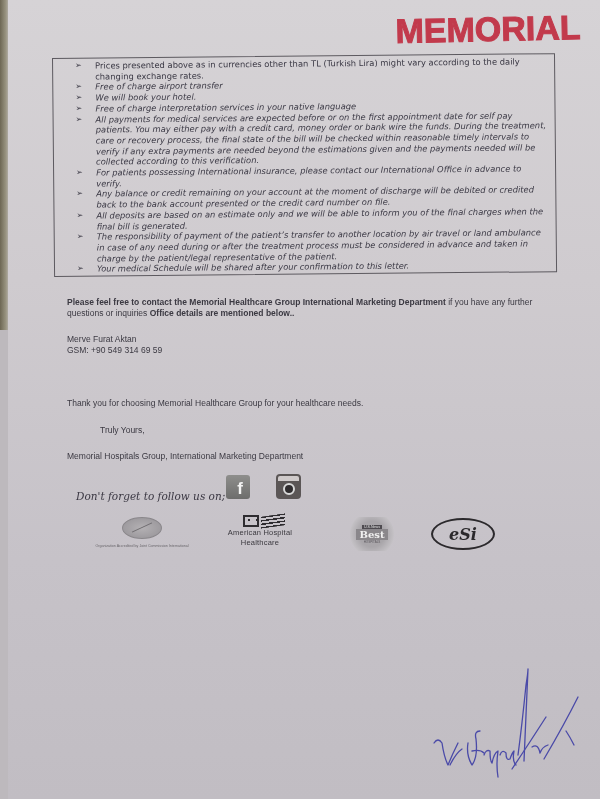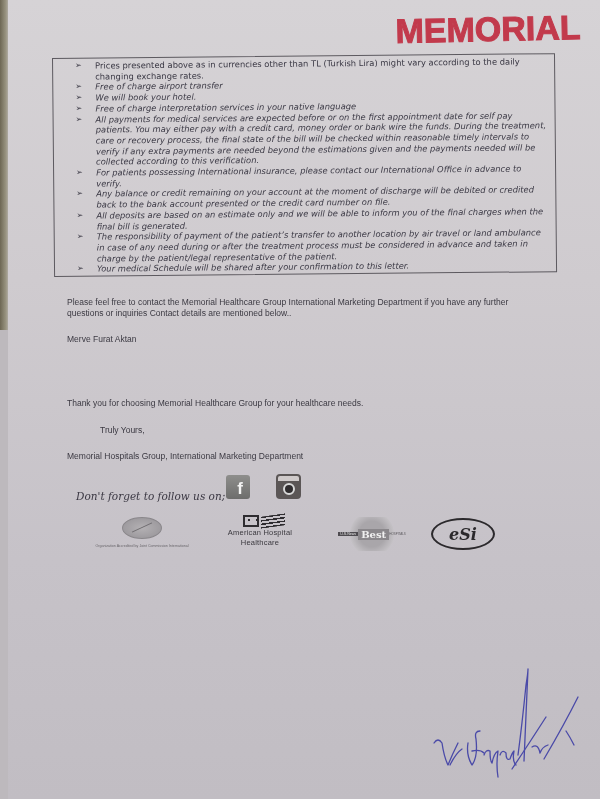--- a/index.html
+++ b/index.html
@@ -40,21 +40,21 @@
   .terms-list li.plain { font-style: normal; }
   .terms-list li .bullet {
     position: absolute; left: 22px; top: 0; font-style: normal;
     font-size: 8px; color: #3a3844;
   }
   .letter {
     position: absolute; left: 67px; width: 480px;
     font-family: "Liberation Sans", sans-serif; font-size: 8.5px;
     color: #3b3942; line-height: 11px;
   }
-  .letter b { font-weight: normal; }
+  .letter b { font-weight: bold; }
   .intro { top: 297px; }
   .contact { top: 334px; }
   .contact div { line-height: 10.6px; }
   .email-link { text-decoration: underline; color: #3b3942; }
   .thanks { top: 398px; }
   .closing { top: 425px; margin-left: 33px; }
   .dept { top: 451px; }
   .follow {
     position: absolute; left: 76px; top: 490px;
     font-family: "DejaVu Serif", serif; font-style: italic;
@@ -83,21 +83,21 @@
   .aha { position: absolute; left: 203px; top: 0; width: 100px; text-align: center; }
   .aha .mark { display: flex; justify-content: center; align-items: center; margin-left: 8px; }
   .aha .hbox { width: 16px; height: 12px; border: 2px solid #2e2c30; box-sizing: border-box; position: relative; }
   .aha .hbox::before { content: ""; position: absolute; left: 3px; top: 2px; width: 6px; height: 2px; border-left: 2px solid #2e2c30; border-right: 2px solid #2e2c30; border-top: 0; }
   .aha .stripes { width: 24px; height: 12px; margin-left: 2px;
     background: repeating-linear-gradient(180deg, #2e2c30 0 1.5px, transparent 1.5px 3.5px); transform: skewY(-8deg); }
   .aha .name { font-size: 7.5px; line-height: 8px; color: #3a383e; margin-top: 2px; letter-spacing: 0.2px; }
   .usnews { position: absolute; left: 335px; top: 2px; width: 60px; height: 36px; display: flex; justify-content: center; }
   .usnews .burst {
     width: 46px; height: 34px; background: radial-gradient(circle, #a9a6aa 45%, #c3c0c4 75%, transparent 78%);
-    display: flex; flex-direction: row; align-items: center; justify-content: center;
+    display: flex; flex-direction: column; align-items: center; justify-content: center;
   }
   .usnews .top { font-size: 3.6px; background: #4e4b50; color: #e3e3e3; padding: 0 2px; }
   .usnews .best { font-family: "DejaVu Serif", serif; font-weight: bold; font-size: 10px; color: #f0f0f0; background: #8a878b; padding: 0 3px; line-height: 11px; }
   .usnews .sub { font-size: 3px; color: #5a575c; }
   .esi {
     position: absolute; left: 424px; top: 3px; width: 64px; height: 32px; border: 2px solid #2b292c; border-radius: 50%;
     box-sizing: border-box; display: flex; align-items: center; justify-content: center;
     font-family: "DejaVu Serif", serif; font-style: italic; font-weight: bold; font-size: 16px; color: #2b292c;
   }
   .signature { position: absolute; left: 428px; top: 665px; width: 170px; height: 125px; }
@@ -119,25 +119,26 @@
       <li><span class="bullet">➢</span><span>All payments for medical services are expected before or on the first appointment date for self pay patients. You may either pay with a credit card, money order or bank wire the funds. During the treatment, care or recovery process, the final state of the bill will be checked within reasonable timely intervals to verify if any extra payments are needed beyond the estimations given and the payments needed will be collected according to this verification.</span></li>
       <li><span class="bullet">➢</span><span>For patients possessing International insurance, please contact our International Office in advance to verify.</span></li>
       <li><span class="bullet">➢</span><span>Any balance or credit remaining on your account at the moment of discharge will be debited or credited back to the bank account presented or the credit card number on file.</span></li>
       <li><span class="bullet">➢</span><span>All deposits are based on an estimate only and we will be able to inform you of the final charges when the final bill is generated.</span></li>
       <li><span class="bullet">➢</span><span>The responsibility of payment of the patient’s transfer to another location by air travel or land ambulance in case of any need during or after the treatment process must be considered in advance and taken in charge by the patient/legal representative of the patient.</span></li>
       <li><span class="bullet">➢</span><span>Your medical Schedule will be shared after your confirmation to this letter.</span></li>
     </ul>
 </div>
 
 <div class="letter intro">
-  <b>Please feel free to contact the Memorial Healthcare Group International Marketing Department</b><span> if you have any further questions or inquiries </span><b>Contact details are mentioned below..</b>
+  <b>Please feel free to contact the Memorial Healthcare Group International Marketing Department</b><span> if you have any further questions or inquiries </span><b>Office details are mentioned below..</b>
 </div>
 
 <div class="letter contact">
   <div>Merve Furat Aktan</div>
+  <div>GSM: +90 549 314 69 59</div>
 </div>
 
 <div class="letter thanks">Thank you for choosing Memorial Healthcare Group for your healthcare needs.</div>
 <div class="letter closing">Truly Yours,</div>
 <div class="letter dept">Memorial Hospitals Group, International Marketing Department</div>
 
 <div class="follow">Don't forget to follow us on;</div>
 <div class="social fb">
     <span>f</span>
   </div>

